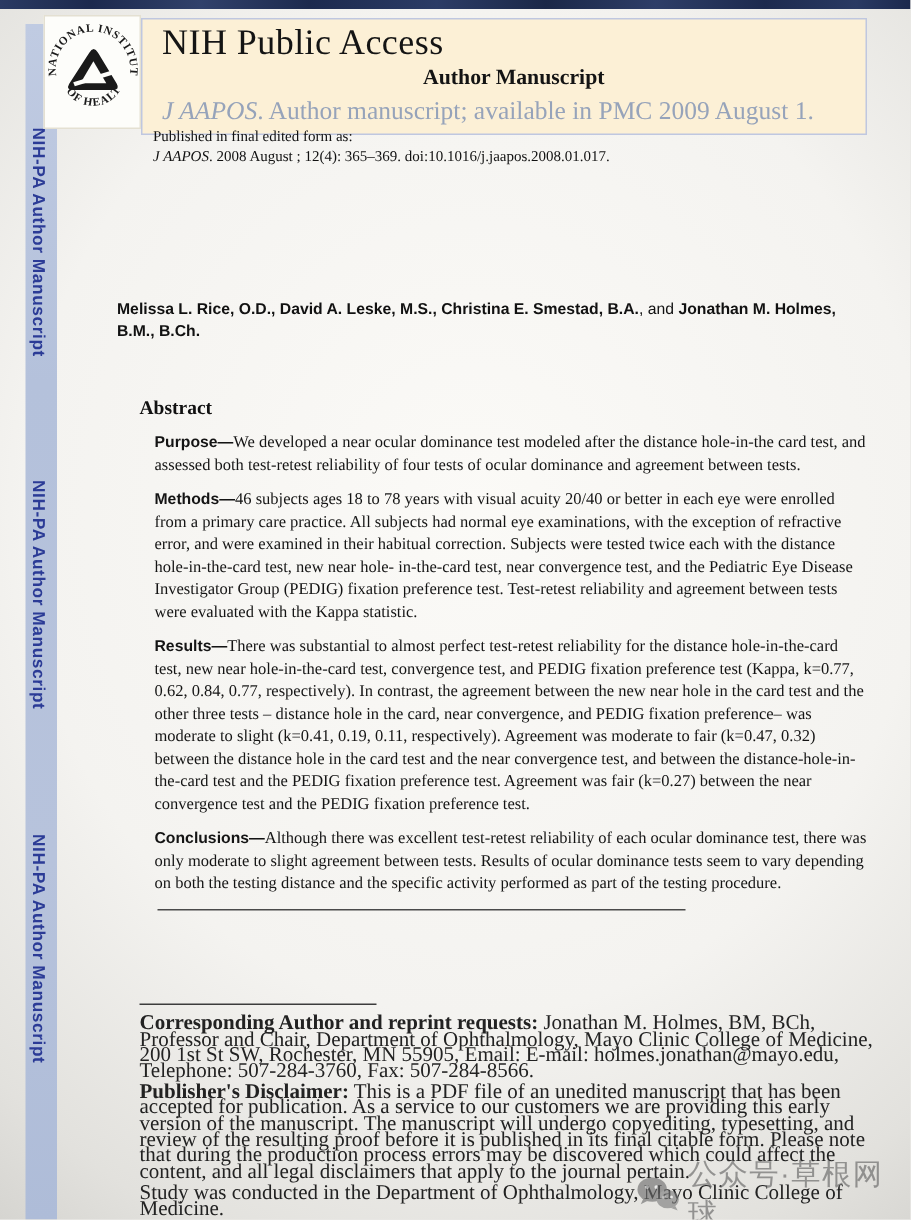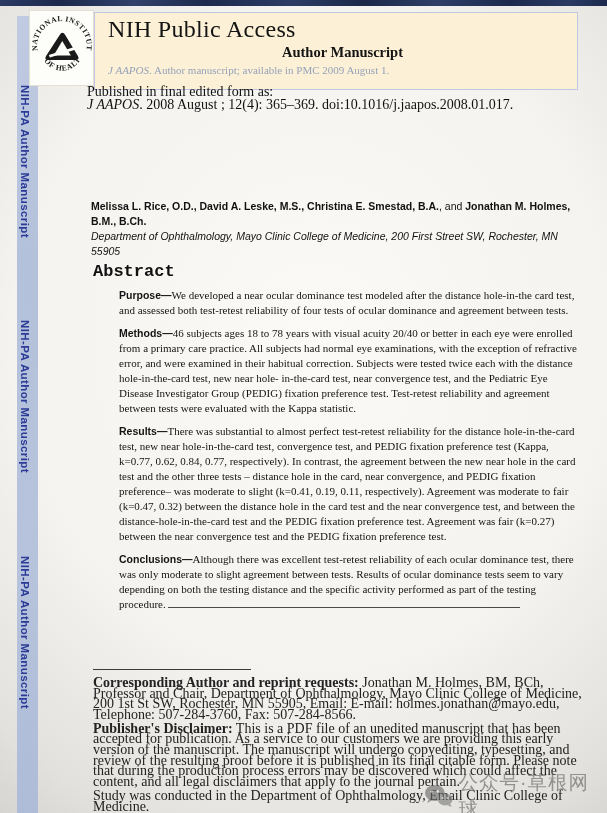--- a/index.html
+++ b/index.html
@@ -38,51 +38,51 @@
     background:#fdfdfa; border:1px solid #e4e0d2;
     display:flex; align-items:center; justify-content:center;
   }
   .masthead{
     position:absolute; left:94px; top:12px; width:484px; height:78px;
     background:#fcf0d6; border:1px solid #bfc7e0;
     padding:3px 0 0 13px;
   }
   .mh-title{ font-family:"Liberation Serif", serif; font-size:24px; color:#141414; letter-spacing:0.3px; }
   .mh-sub{ font-family:"Liberation Serif", serif; font-size:14.5px; font-weight:bold; color:#141414; margin-top:1px;text-align:center; }
-  .mh-avail{ font-size:11px; color:#96a3ba; margin-top:3px; }
+  .mh-avail{ font-size:17px; color:#96a3ba; margin-top:3px; }
   .mh-avail i{ font-style:italic; }
   
-  .pub-block{ position:absolute; left:87px; top:86px; width:470px; font-size:14px; color:#111; line-height:12.5px; }
+  .pub-block{ position:absolute; left:102px; top:86px; width:470px; font-size:10px; color:#111; line-height:12.5px; }
   .pub-cite{ margin-left:0; }
   .pub-cite i{ font-style:italic; }
   
   .art-title{
     position:absolute; left:93px; top:134px; width:490px;
     font-family:"Liberation Sans", sans-serif;
     font-size:15px; font-weight:bold; color:#111;
     line-height:31px; letter-spacing:0.2px;
   }
   .authors-block{
-    position:absolute; left:91px; top:199px; width:490px;
+    position:absolute; left:78px; top:199px; width:490px;
     font-family:"Liberation Sans", sans-serif;
     font-size:10.5px; line-height:15px; color:#111;
   }
   .authors b{ font-weight:bold; }
   .affiliation{ font-style:italic; font-weight:normal; }
   
   .abstract{
     position:absolute; left:103px; top:264px; width:476px;
     font-size:11px; line-height:15px; color:#141414;
   }
   .abstract h2{
-    font-family:Liberation Mono, monospace;
-    font-size:17px; font-weight:bold; color:#111;
+    font-family:Liberation Serif, serif;
+    font-size:13px; font-weight:bold; color:#111;
     margin:0 0 9px -10px;
   }
-  .abstract p{ margin:0 0 8px 16px; }
+  .abstract p{ margin:0 0 8px 0; }
   .lead{
     font-family:"Liberation Sans", sans-serif;
     font-weight:bold; font-size:10.5px;
   }
   .tail-line{
     display:inline-block; width:352px; height:1px;
     border-bottom:1px solid #4a4a4a; margin-left:2px;
   }
   
   .fn-rule{ position:absolute; left:93px; top:669px; width:158px; border-top:1.2px solid #3c3c3c; }
@@ -143,37 +143,36 @@
   </div>
 
   <div class="pub-block">
     <div>Published in final edited form as:</div>
     <div class="pub-cite"><i>J AAPOS</i><span>. 2008 August ; 12(4): 365–369. doi:10.1016/j.jaapos.2008.01.017.</span></div>
   </div>
 
 
   <div class="authors-block">
     <div class="authors"><b>Melissa L. Rice, O.D., David A. Leske, M.S., Christina E. Smestad, B.A.</b><span>, and </span><b>Jonathan M. Holmes, B.M., B.Ch.</b></div>
-    <div class="affiliation">Department of Ophthalmology, Mayo Clinic College of Medicine, 200 First Street SW, Rochester, MN 55905</div>
   </div>
 
   <div class="abstract">
     <h2>Abstract</h2>
     <p><b class="lead">Purpose—</b><span>We developed a near ocular dominance test modeled after the distance hole-in-the card test, and assessed both test-retest reliability of four tests of ocular dominance and agreement between tests.</span></p>
     <p><b class="lead">Methods—</b><span>46 subjects ages 18 to 78 years with visual acuity 20/40 or better in each eye were enrolled from a primary care practice. All subjects had normal eye examinations, with the exception of refractive error, and were examined in their habitual correction. Subjects were tested twice each with the distance hole-in-the-card test, new near hole- in-the-card test, near convergence test, and the Pediatric Eye Disease Investigator Group (PEDIG) fixation preference test. Test-retest reliability and agreement between tests were evaluated with the Kappa statistic.</span></p>
     <p><b class="lead">Results—</b><span>There was substantial to almost perfect test-retest reliability for the distance hole-in-the-card test, new near hole-in-the-card test, convergence test, and PEDIG fixation preference test (Kappa, k=0.77, 0.62, 0.84, 0.77, respectively). In contrast, the agreement between the new near hole in the card test and the other three tests – distance hole in the card, near convergence, and PEDIG fixation preference– was moderate to slight (k=0.41, 0.19, 0.11, respectively). Agreement was moderate to fair (k=0.47, 0.32) between the distance hole in the card test and the near convergence test, and between the distance-hole-in-the-card test and the PEDIG fixation preference test. Agreement was fair (k=0.27) between the near convergence test and the PEDIG fixation preference test.</span></p>
     <p><b class="lead">Conclusions—</b><span>Although there was excellent test-retest reliability of each ocular dominance test, there was only moderate to slight agreement between tests. Results of ocular dominance tests seem to vary depending on both the testing distance and the specific activity performed as part of the testing procedure.</span><span class="tail-line"></span></p>
   </div>
 
   <div class="fn-rule"></div>
 
   <div class="footnotes">
     <p><b>Corresponding Author and reprint requests:</b><span> Jonathan M. Holmes, BM, BCh, Professor and Chair, Department of Ophthalmology, Mayo Clinic College of Medicine, 200 1st St SW, Rochester, MN 55905, Email: E-mail: holmes.jonathan@mayo.edu, Telephone: 507-284-3760, Fax: 507-284-8566.</span></p>
     <p><b>Publisher's Disclaimer:</b><span> This is a PDF file of an unedited manuscript that has been accepted for publication. As a service to our customers we are providing this early version of the manuscript. The manuscript will undergo copyediting, typesetting, and review of the resulting proof before it is published in its final citable form. Please note that during the production process errors may be discovered which could affect the content, and all legal disclaimers that apply to the journal pertain.</span></p>
-    <p>Study was conducted in the Department of Ophthalmology, Email Clinic College of Medicine.</p>
+    <p>Study was conducted in the Department of Ophthalmology, Mayo Clinic College of Medicine.</p>
     <p>Presented in part as a paper presentation at the Association for Research in Vision and Ophthalmology Annual Meeting, April, 2006.</p>
     <p><b>Rochester Financial Conflicts:</b><span> None</span></p>
   </div>
 
   <div class="watermark">
     <svg class="wm-icon" width="30" height="26" viewBox="0 0 30 26">
       <ellipse cx="11" cy="10" rx="10" ry="8.2" fill="#6a6a6a"></ellipse>
       <path d="M5 16 L3.2 20 L8 17.5 Z" fill="#6a6a6a"></path>
       <circle cx="7.6" cy="8.3" r="1.3" fill="#efefef"></circle>
       <circle cx="13.8" cy="8.3" r="1.3" fill="#efefef"></circle>

